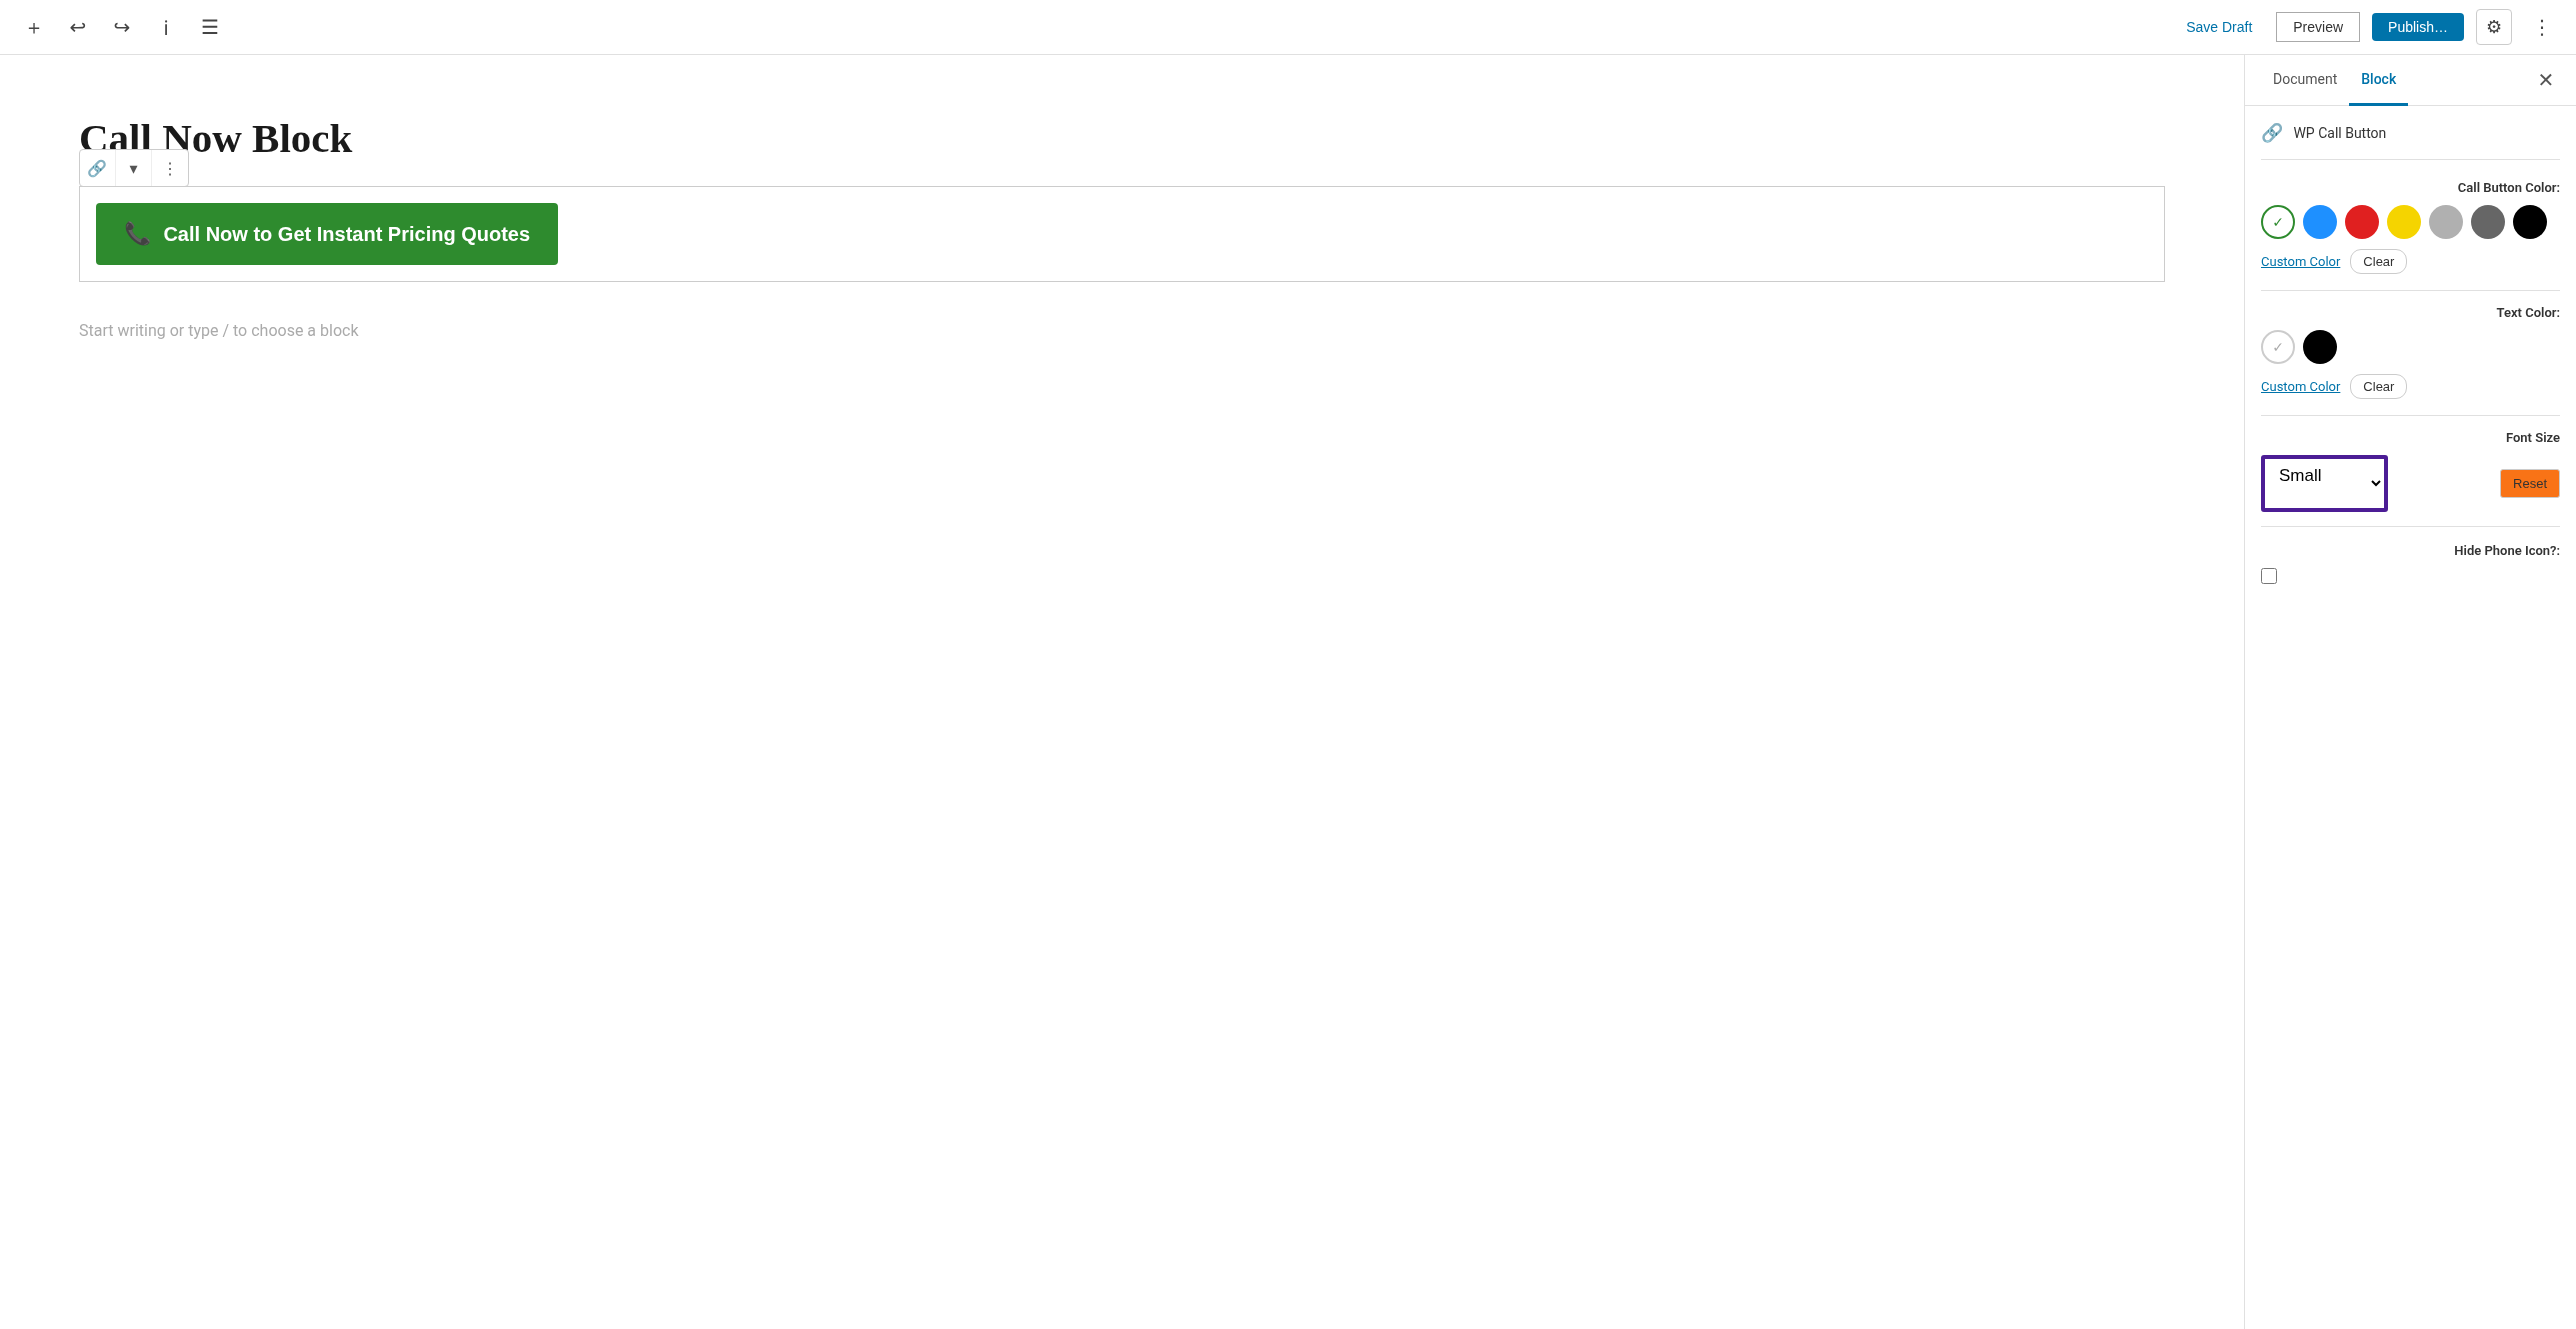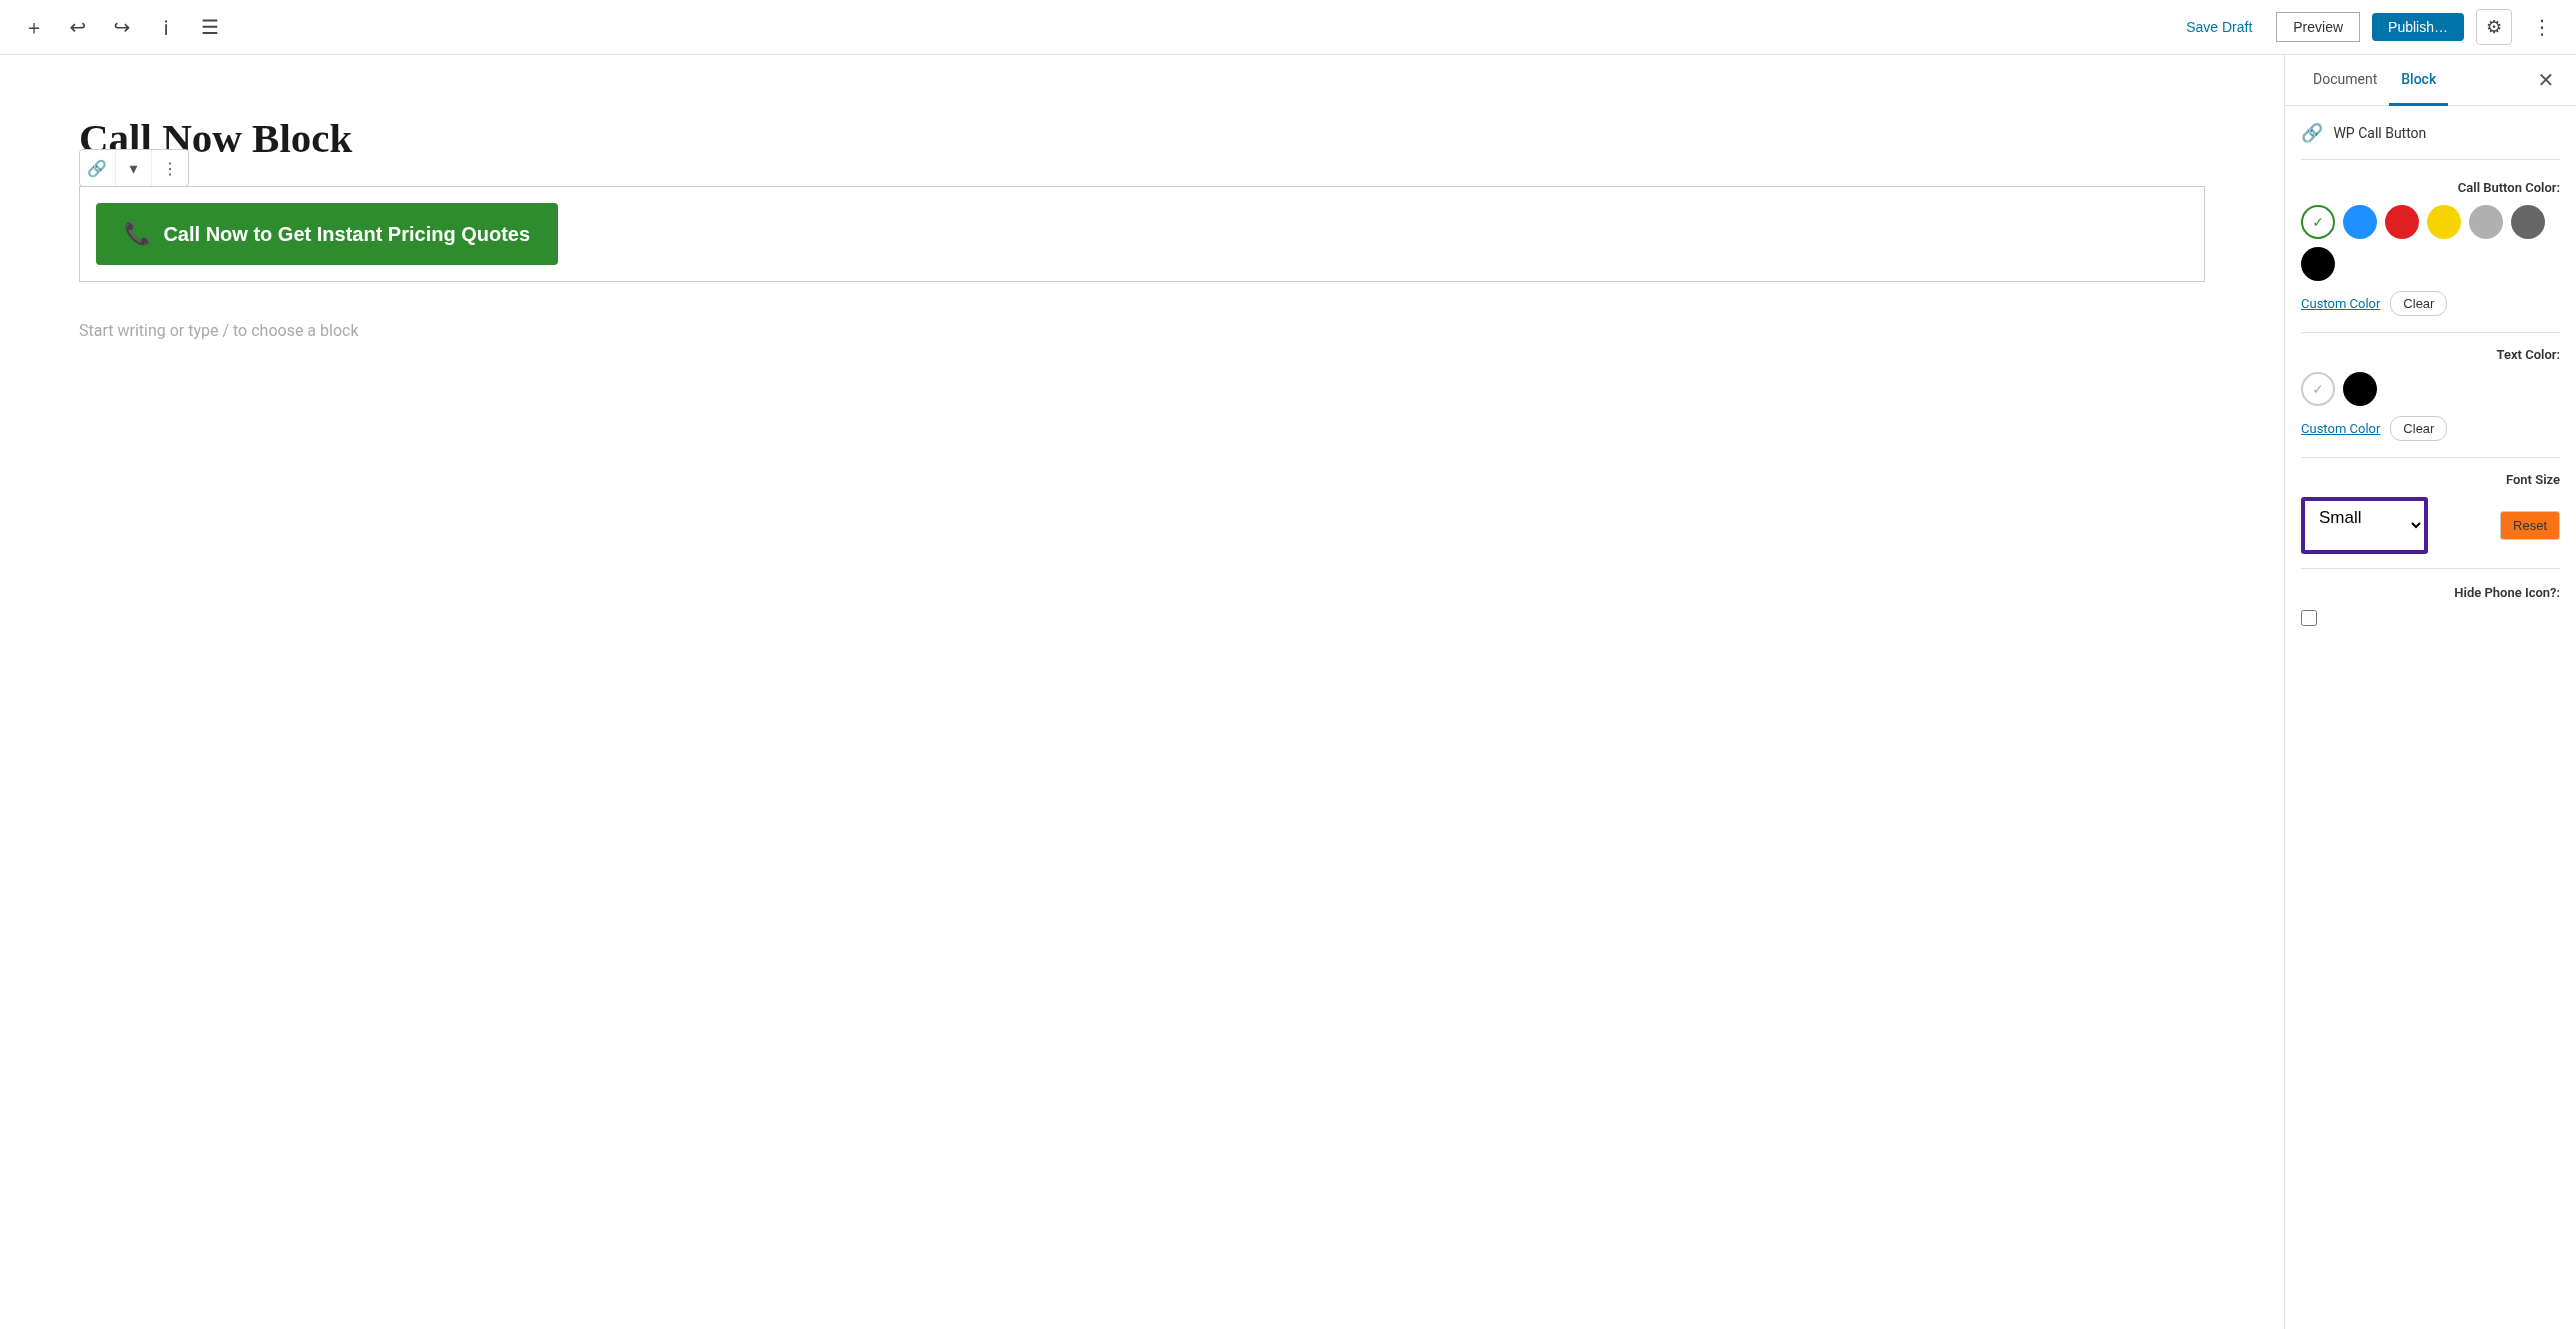--- a/index.html
+++ b/index.html
@@ -78,21 +78,21 @@
     }
     .call-icon { font-size: 22px; }
 
     
     .placeholder-text {
       color: #aaa; font-size: 16px; margin-top: 16px;
     }
 
     
     .sidebar {
-      width: 292px; border-left: 1px solid #e0e0e0; background: #fff;
+      width: 332px; border-left: 1px solid #e0e0e0; background: #fff;
       display: flex; flex-direction: column; overflow-y: auto; flex-shrink: 0;
     }
 
     
     .sidebar-tabs {
       display: flex; border-bottom: 1px solid #e0e0e0; align-items: center;
       padding: 0 16px; position: relative; flex-shrink: 0;
     }
     .sidebar-tab {
       padding: 16px 12px; font-size: 14px; color: #555; cursor: pointer;

